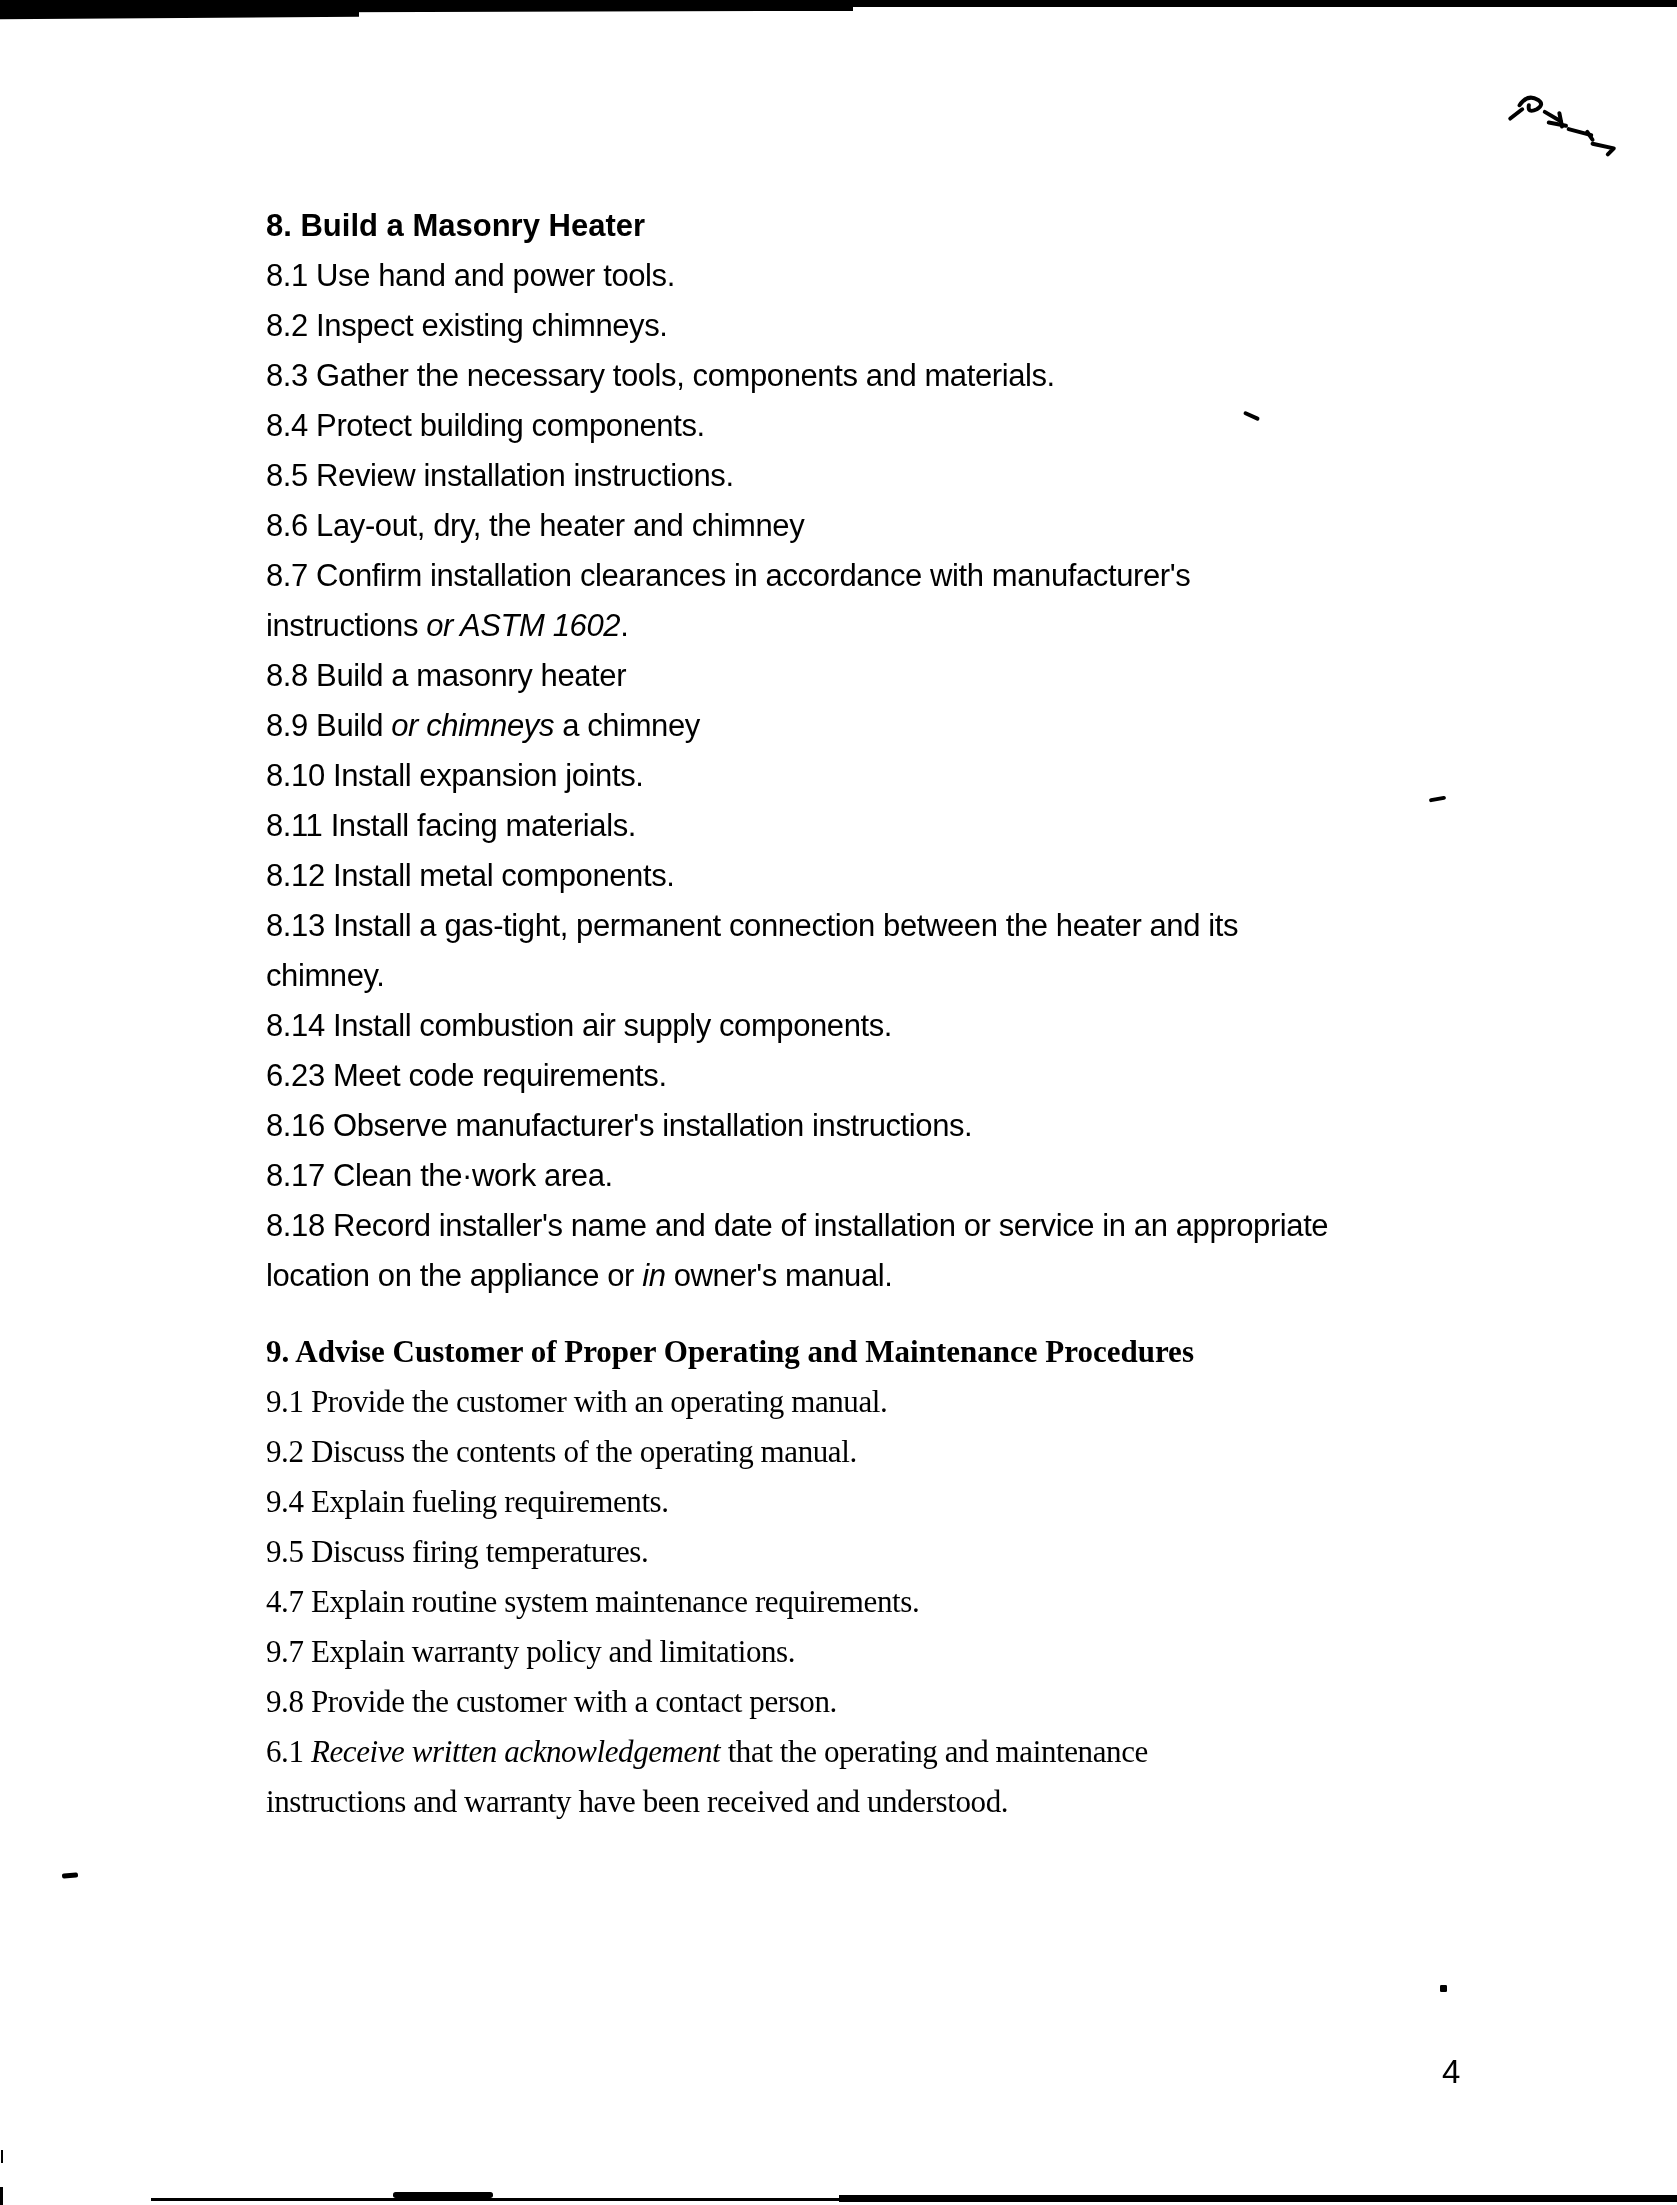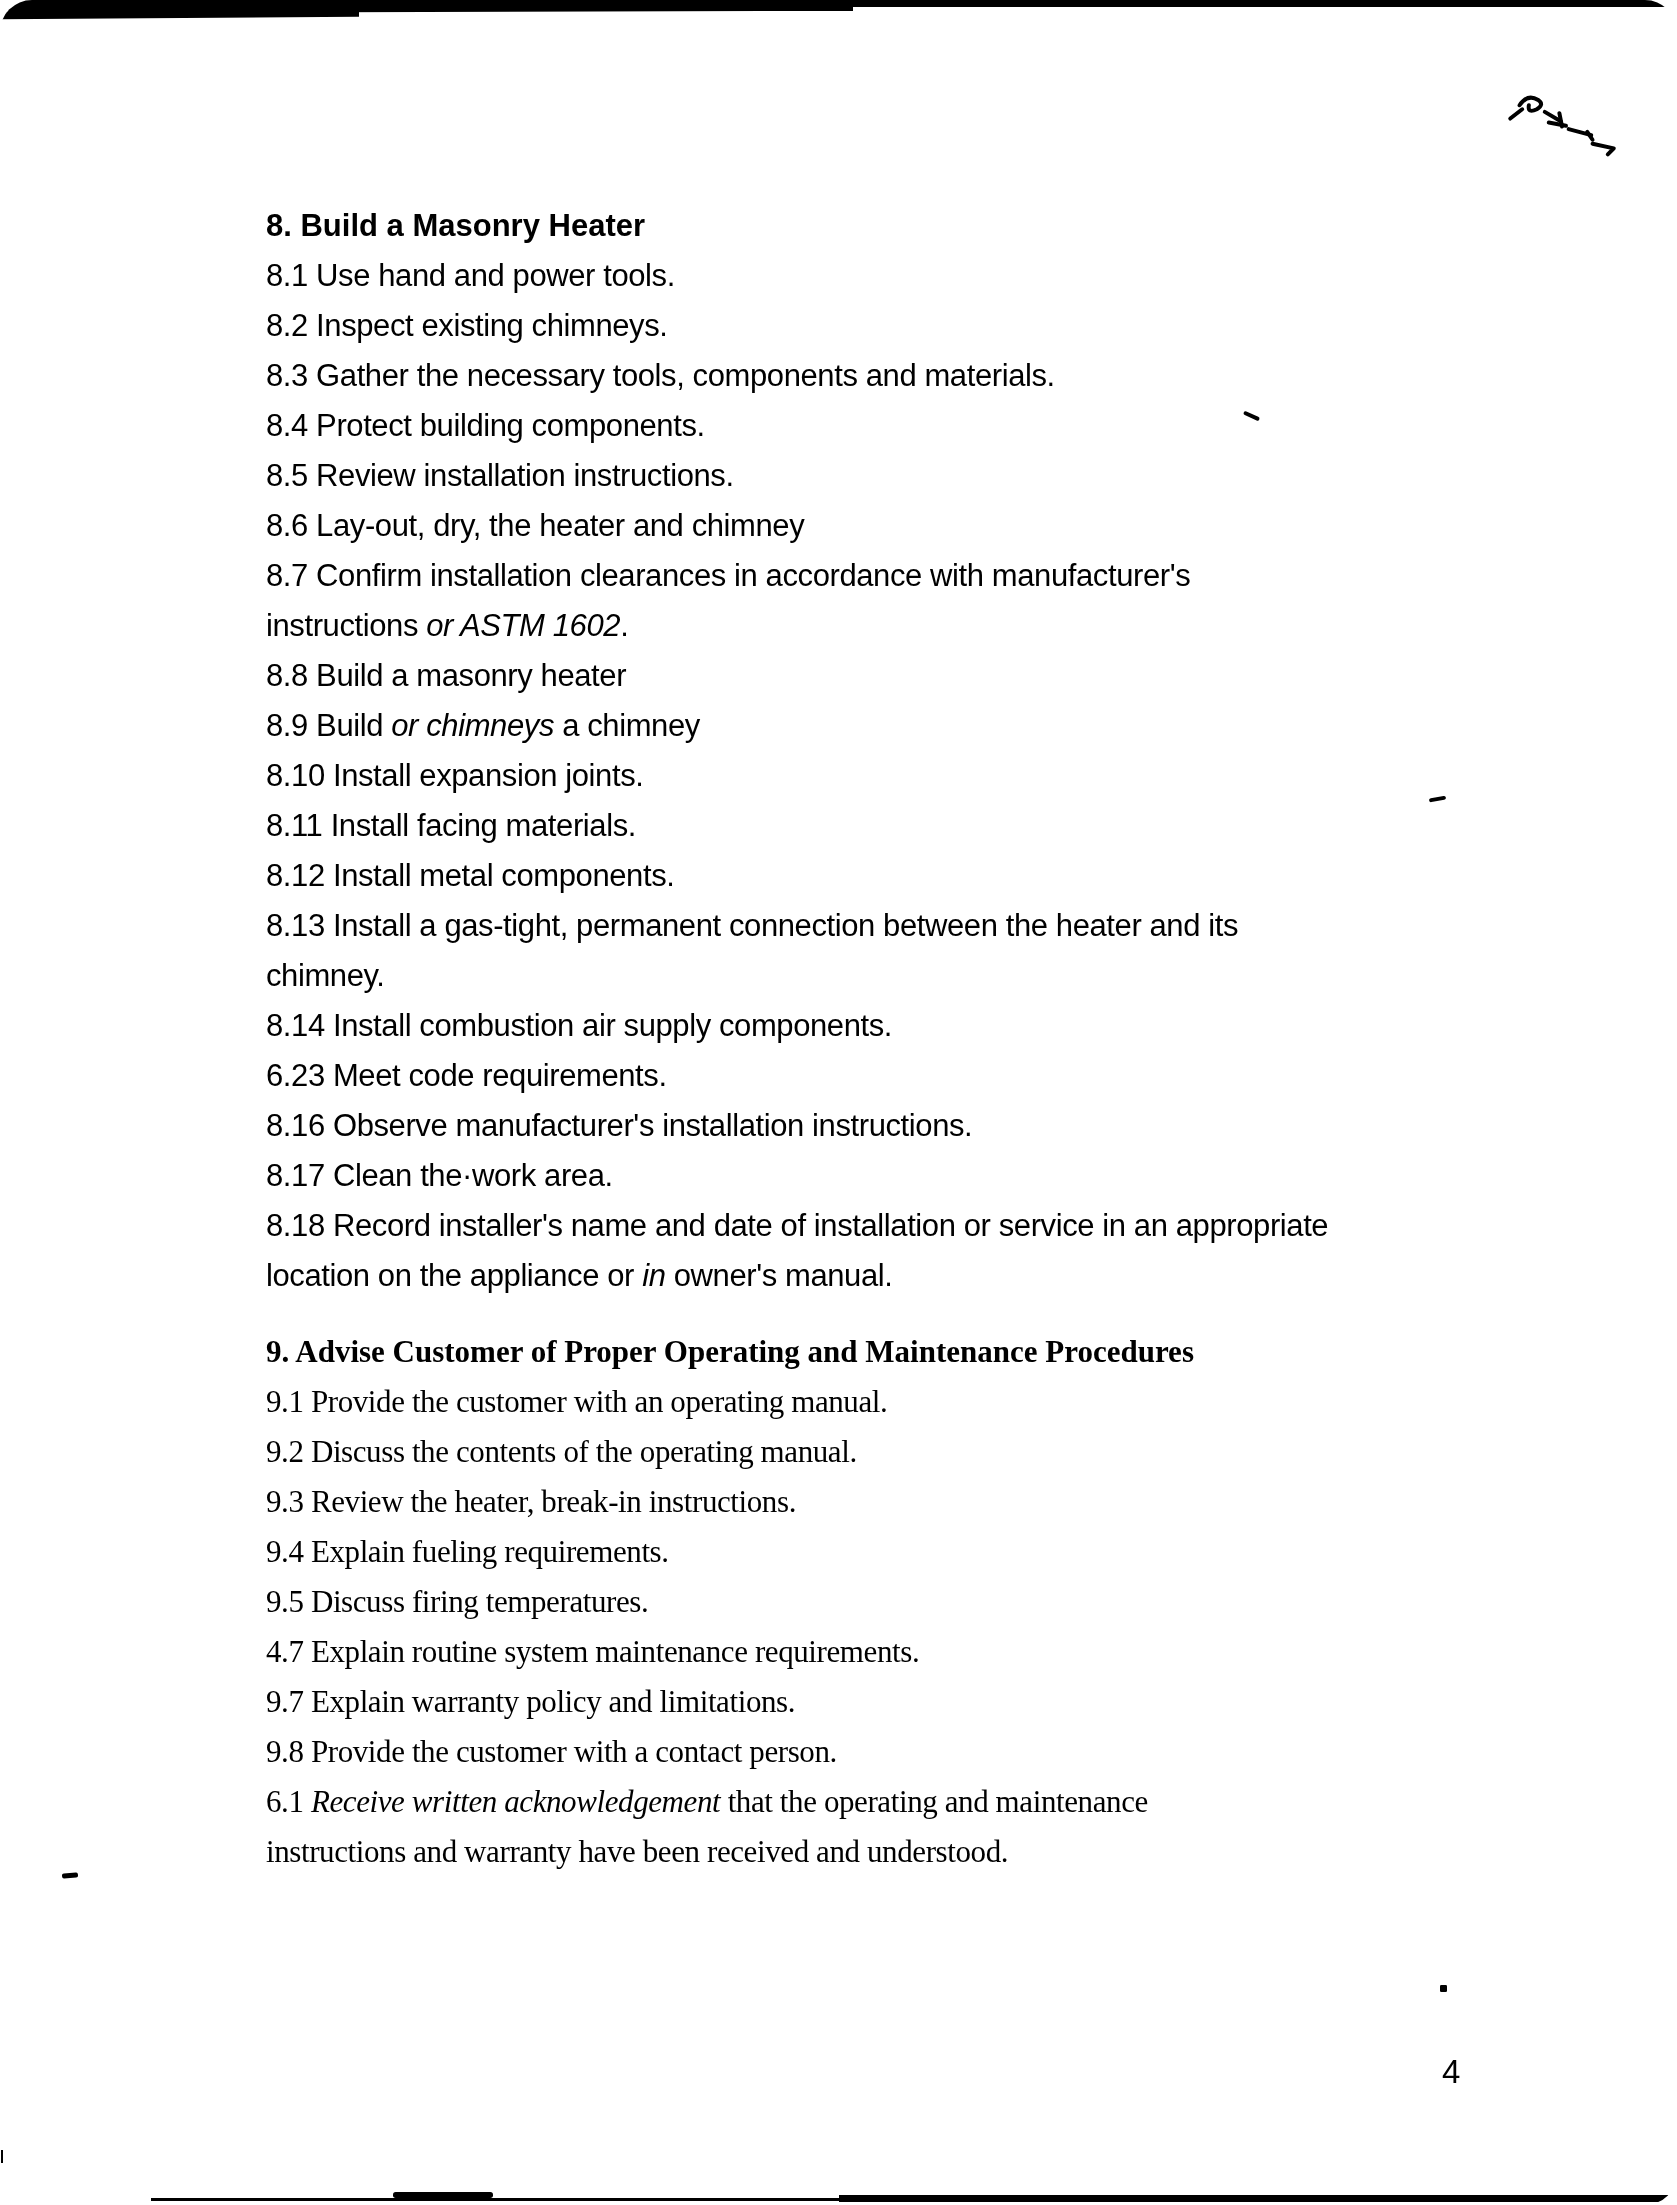--- a/index.html
+++ b/index.html
@@ -8,21 +8,20 @@
     background: #ffffff;
   }
   .page {
     position: relative;
     width: 1677px;
     height: 2205px;
     background: #ffffff;
     overflow: hidden;
     font-family: "Liberation Sans", "DejaVu Sans", sans-serif;
     color: #000000;
-    border-radius: 32px;
   }
 
   
   .bar { position: absolute; background: #000; }
   .top-bar-1 { left: 0; top: 0; width: 1677px; height: 7.3px; }
   .top-bar-2 { left: 0; top: 6px; width: 853px; height: 6px; transform: skewY(-0.15deg); }
   .top-bar-3 { left: 0; top: 10.6px; width: 359px; height: 6.6px; transform: skewY(-0.4deg); }
   .top-gap-1 { left: 506px; top: 0; width: 31px; height: 4.6px; background: #fff; }
   .top-gap-2 { left: 630px; top: 0; width: 22.6px; height: 4px; background: #fff; }
   .top-gap-3 { left: 1255px; top: 2px; width: 35px; height: 4px; background: #fff; }
@@ -130,21 +129,20 @@
           <div class="tline"><span>8.17 Clean the·work area.</span></div>
           <div class="tline"><span>8.18 Record installer's name and date of installation or service in an appropriate</span></div>
           <div class="tline"><span>location on the appliance or </span><span class="it">in</span><span> owner's manual.</span></div>
         </div>
     </section>
     <section class="sec-9">
       <h2>9. Advise Customer of Proper Operating and Maintenance Procedures</h2>
       <div>
           <div class="tline"><span>9.1 Provide the customer with an operating manual.</span></div>
           <div class="tline"><span>9.2 Discuss the contents of the operating manual.</span></div>
-          <div class="tline"><span>9.3 Review the heater, break-in instructions.</span></div>
           <div class="tline"><span>9.4 Explain fueling requirements.</span></div>
           <div class="tline"><span>9.5 Discuss firing temperatures.</span></div>
           <div class="tline"><span>4.7 Explain routine system maintenance requirements.</span></div>
           <div class="tline"><span>9.7 Explain warranty policy and limitations.</span></div>
           <div class="tline"><span>9.8 Provide the customer with a contact person.</span></div>
           <div class="tline"><span>6.1 </span><span class="it">Receive written acknowledgement</span><span> that the operating and maintenance</span></div>
           <div class="tline"><span>instructions and warranty have been received and understood.</span></div>
         </div>
     </section>
   </div>

